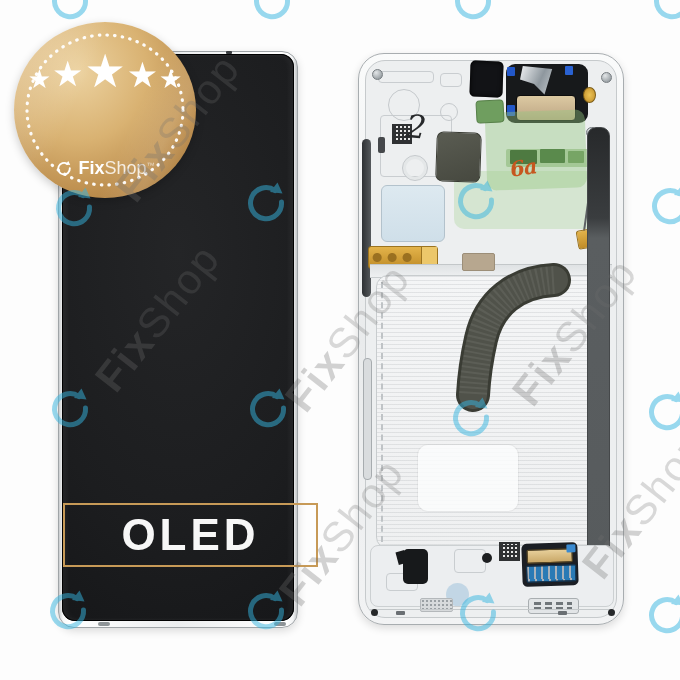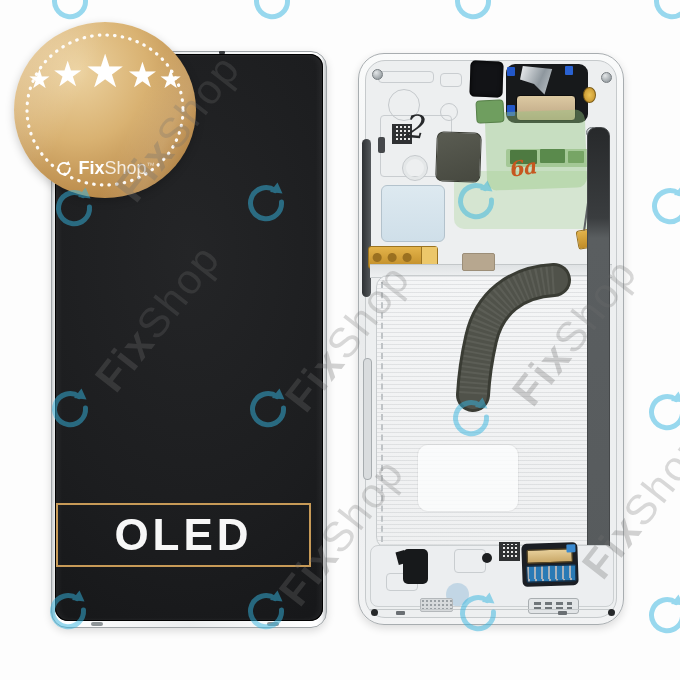--- a/index.html
+++ b/index.html
@@ -1,21 +1,21 @@
 <!DOCTYPE html>
 <html><head>
 <meta charset="utf-8">
 <style>
   html,body{margin:0;padding:0;background:#fff;}
   .stage{position:relative;width:680px;height:680px;background:#fdfdfd;overflow:hidden;
          font-family:"Liberation Sans",sans-serif;}
   .abs{position:absolute;}
 
   
-  .lp{left:51px;top:51px;width:276px;height:577px;}
+  .lp{left:58px;top:51px;width:240px;height:577px;}
   .lp-frame{inset:0;border-radius:16px;border:1px solid #9fa4a7;
     background:linear-gradient(90deg,#c9ccce 0,#f7f8f8 4px,#fff 10px,#eceeef 50%,#fff calc(100% - 10px),#f2f3f4 calc(100% - 4px),#c2c5c7 100%);
     box-shadow:0 3px 8px rgba(0,0,0,.14);}
   .lp-screen{left:4px;right:4px;top:3px;bottom:7px;border-radius:13px;
     background:radial-gradient(120% 90% at 50% 35%,#242527 0%,#1c1d1f 55%,#131416 100%);
     box-shadow:inset 0 0 0 1px #000,inset 4px 0 6px rgba(255,255,255,.05),inset -4px 0 6px rgba(255,255,255,.05);}
   .lp-mic{left:168px;top:0;width:6px;height:3px;background:#3a3d40;border-radius:1px;}
   .lp-notch{width:12px;height:4px;background:#8e9497;border-radius:2px;bottom:2px;}
   .oled-box{left:1px;width:251px;top:449px;height:60px;border:2px solid #c79a57;
     display:flex;align-items:center;justify-content:center;}

